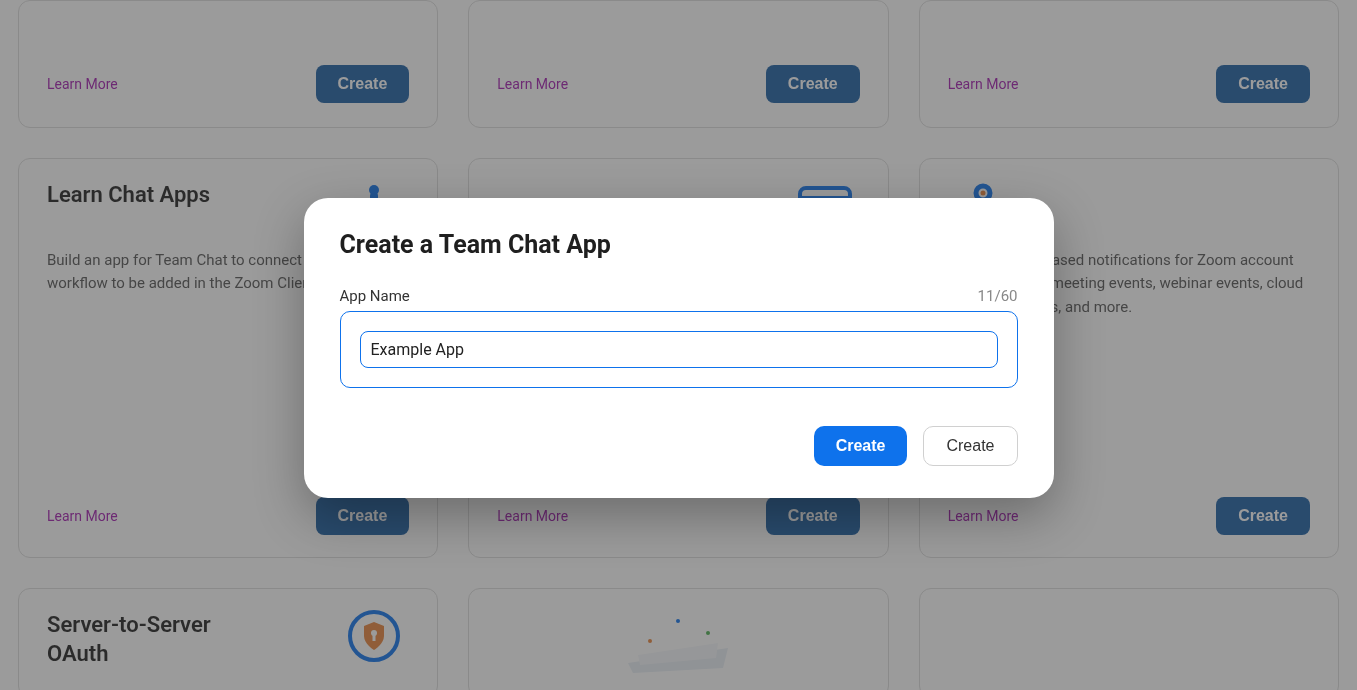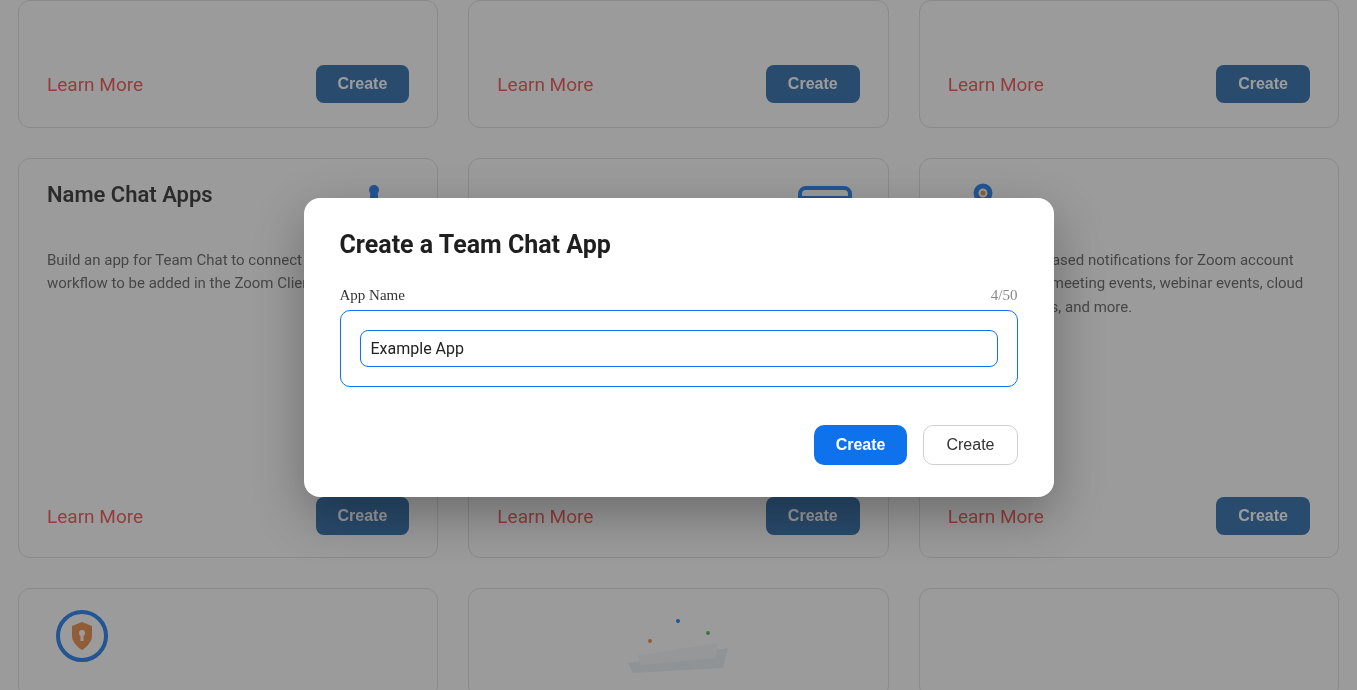--- a/index.html
+++ b/index.html
@@ -61,22 +61,22 @@
       margin-top: 18px;
       line-height: 1.55;
     }
     .card-footer {
       margin-top: auto;
       display: flex;
       justify-content: space-between;
       align-items: center;
     }
     .learn-more {
-      color: #ef4444;
-      font-size: 19px;
+      color: #a21caf;
+      font-size: 14px;
       text-decoration: none;
       cursor: pointer;
     }
     .create-btn {
       background: #1a5ea3;
       color: #fff;
       border: none;
       border-radius: 8px;
       font-size: 16px;
       font-weight: 600;
@@ -95,36 +95,35 @@
       inset: 0;
       background: rgba(55, 55, 55, 0.5);
       display: flex;
       align-items: flex-start;
       justify-content: center;
       padding-top: 198px;
     }
     .modal {
       width: 750px;
       background: #ffffff;
-      border-radius: 16px;
+      border-radius: 24px;
       padding: 32px 36px 32px 36px;
       box-shadow: 0 18px 50px rgba(0,0,0,0.3);
     }
     .modal-title {
       font-size: 25px;
       font-weight: 700;
       color: #1f1f1f;
       margin-bottom: 28px;
     }
     .field-row {
       display: flex;
       justify-content: space-between;
       align-items: baseline;
       margin-bottom: 6px;
-      font-family: Liberation Serif, serif;
     }
     .field-label {
       font-size: 15px;
       color: #333;
     }
     .char-count {
       font-size: 15px;
       color: #888;
     }
     .input-outer {
@@ -189,21 +188,21 @@
     </div>
     <div class="card row1-card">
       <div class="card-footer">
         <a class="learn-more">Learn More</a>
         <button class="create-btn">Create</button>
       </div>
     </div>
 
     <div class="card row2-card">
       <div class="card-header">
-        <div class="card-title">Name Chat Apps</div>
+        <div class="card-title">Learn Chat Apps</div>
         <div class="icon-wrap">
           <svg width="52" height="48" viewBox="0 0 52 48">
             <rect x="8" y="22" width="36" height="24" rx="6" fill="#0e72ec"></rect>
             <rect x="22" y="10" width="8" height="14" rx="4" fill="#0e72ec"></rect>
             <circle cx="26" cy="8" r="5" fill="#0e72ec"></circle>
           </svg>
         </div>
       </div>
       <div class="card-desc">Build an app for Team Chat to connect data or a workflow to be added in the Zoom Client.</div>
       <div class="card-footer">
@@ -245,20 +244,21 @@
       </div>
       <div class="card-desc">Receive event-based notifications for Zoom account events such as meeting events, webinar events, cloud recording events, and more.</div>
       <div class="card-footer">
         <a class="learn-more">Learn More</a>
         <button class="create-btn">Create</button>
       </div>
     </div>
 
     <div class="card row3-card">
       <div class="card-header">
+        <div class="card-title" style="max-width:220px">Server-to-Server OAuth</div>
         <div class="icon-wrap">
           <svg width="56" height="56" viewBox="0 0 56 56">
             <circle cx="28" cy="28" r="24" fill="none" stroke="#0e72ec" stroke-width="4"></circle>
             <path d="M28 14 L38 18 L38 28 C38 36 28 42 28 42 C28 42 18 36 18 28 L18 18 Z" fill="#e8833a"></path>
             <circle cx="28" cy="25" r="3" fill="#fff"></circle>
             <rect x="26.5" y="27" width="3" height="6" fill="#fff"></rect>
           </svg>
         </div>
       </div>
     </div>
@@ -278,21 +278,21 @@
     <div class="card row3-card"></div>
 
   </div>
 </div>
 
 <div class="overlay">
   <div class="modal">
     <div class="modal-title">Create a Team Chat App</div>
     <div class="field-row">
       <div class="field-label">App Name</div>
-      <div class="char-count">4/50</div>
+      <div class="char-count">11/60</div>
     </div>
     <div class="input-outer">
       <input class="input-inner" type="text" value="Example App" style="">
     </div>
     <div class="modal-actions">
       <button class="btn-primary">Create</button>
       <button class="btn-secondary">Create</button>
     </div>
   </div>
 </div>

